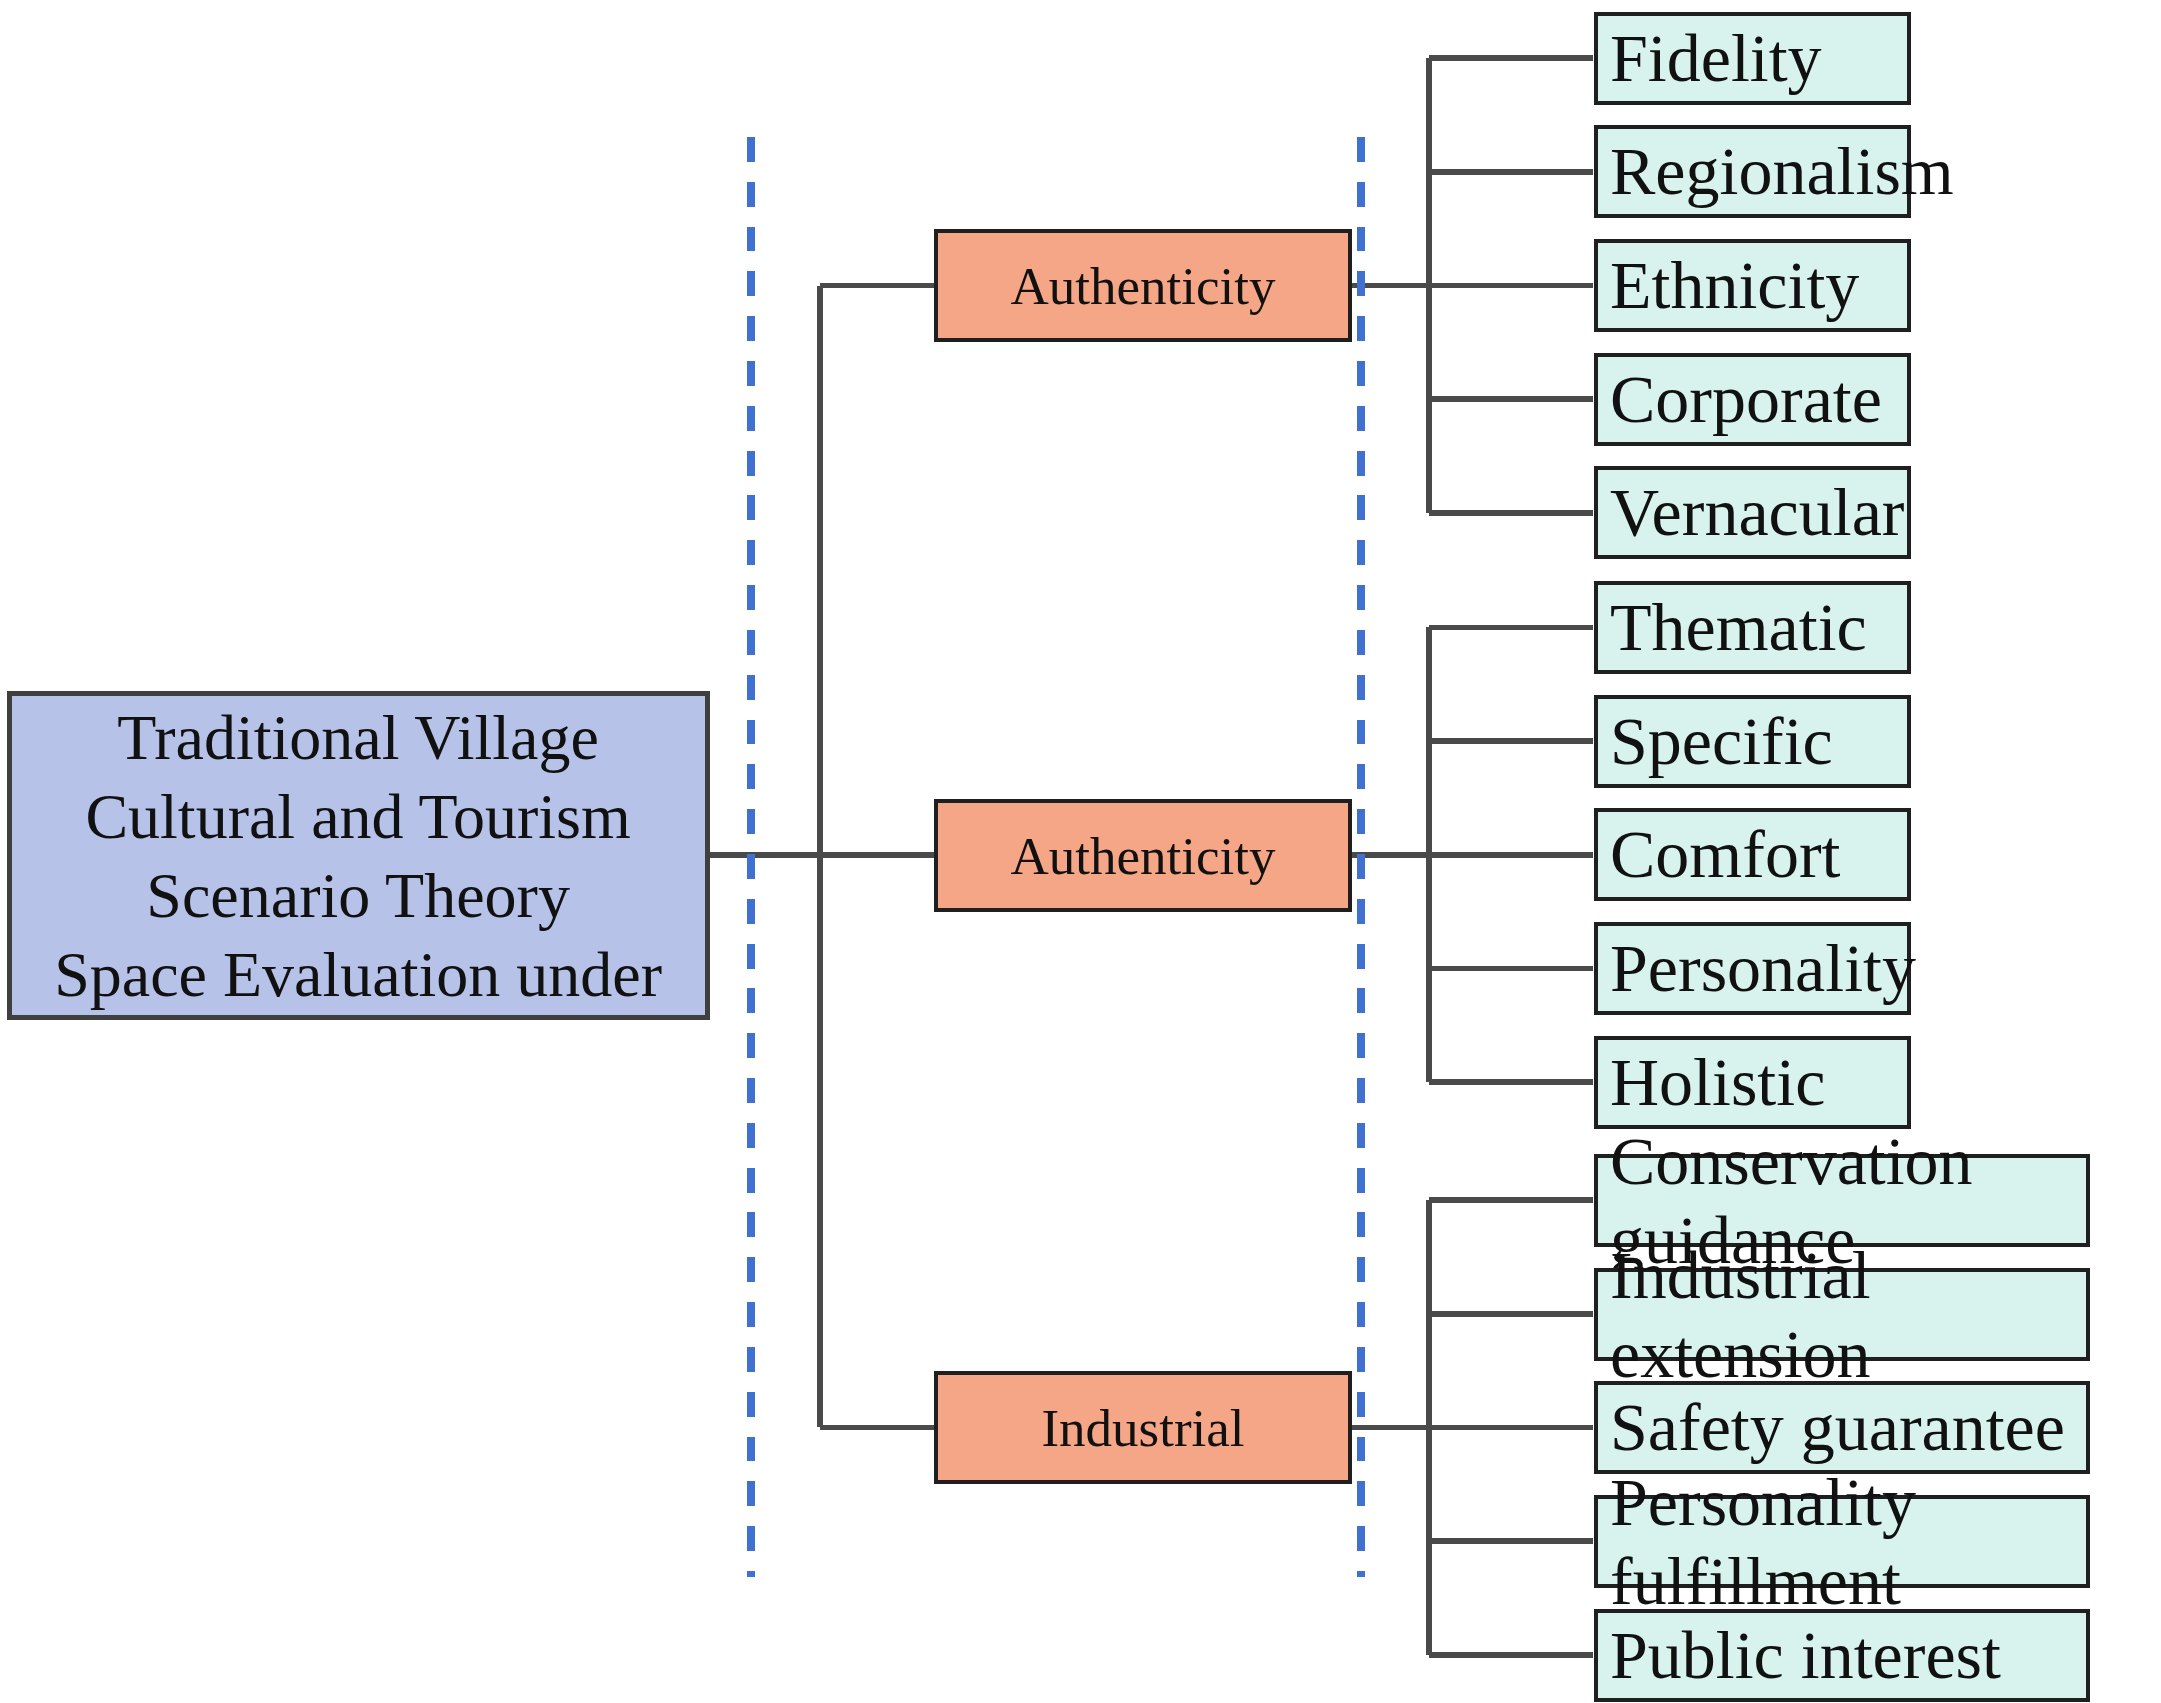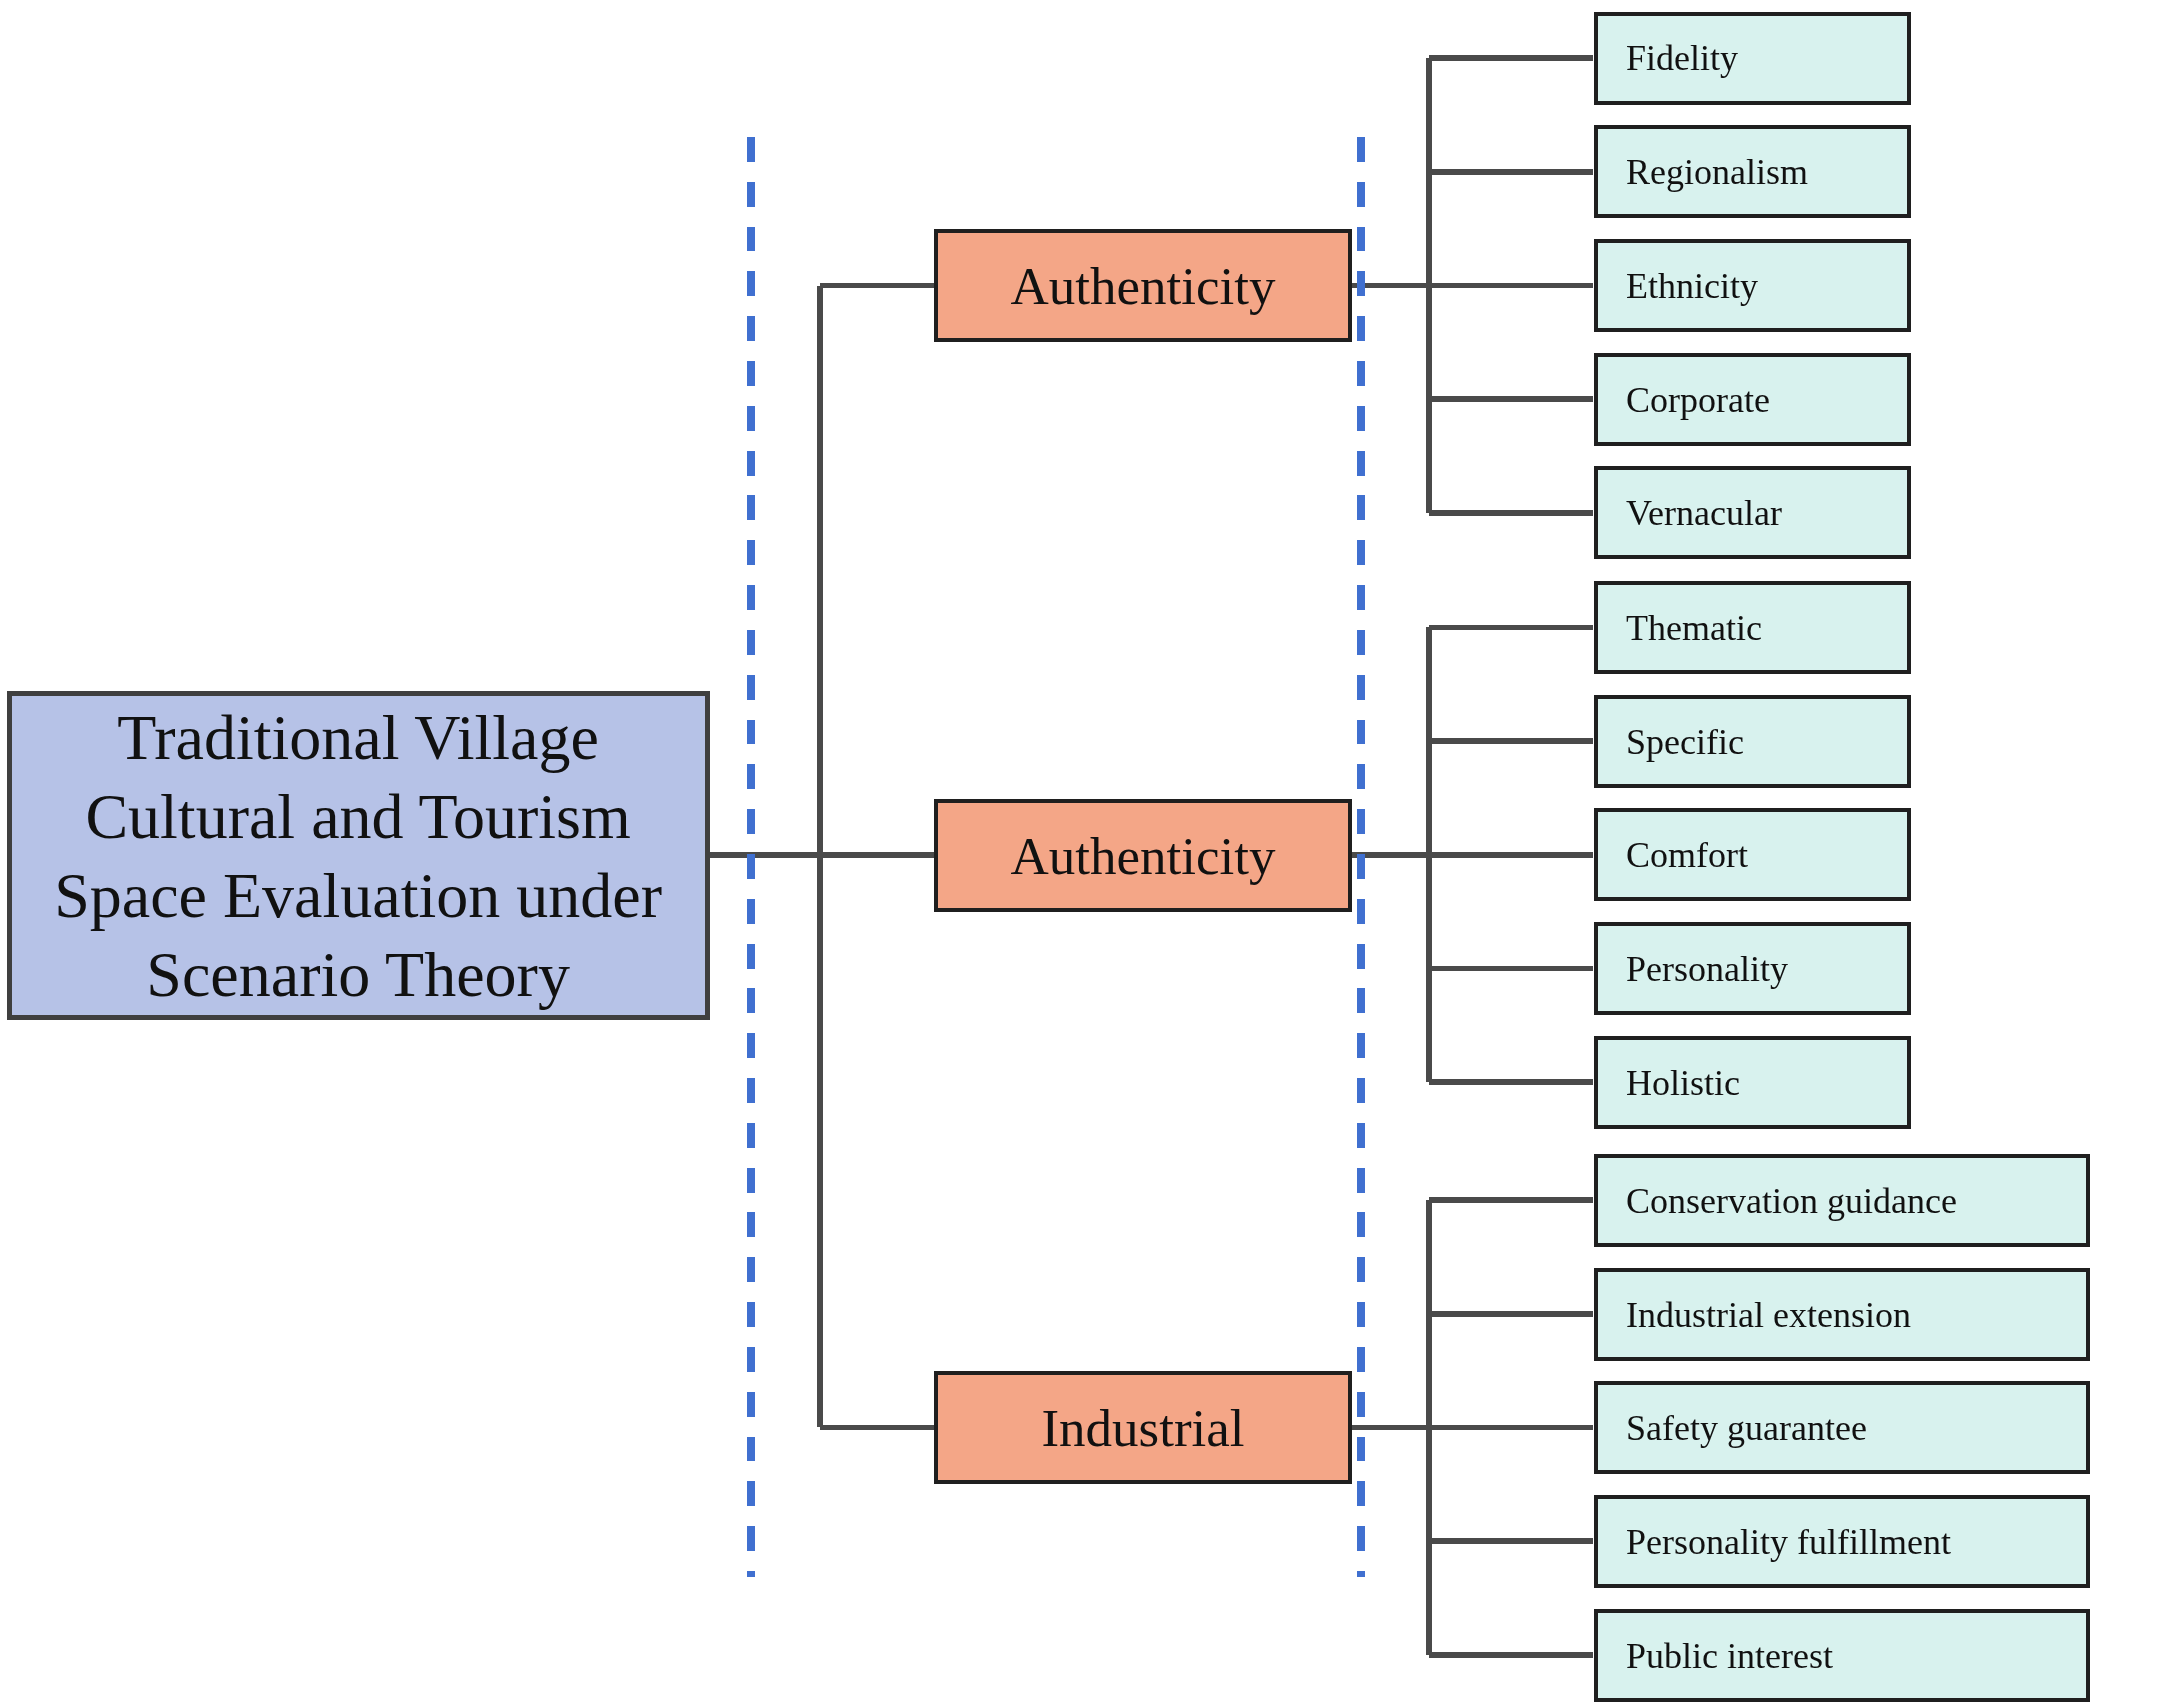--- a/index.html
+++ b/index.html
@@ -55,23 +55,23 @@
     border: 4.2px solid #1f1f1f;
     font-size: 53px;
     justify-content: center;
   }
   .leaf {
     left: 1594px;
     width: 317px;
     height: 93px;
     background: #d8f2ee;
     border: 4.2px solid #1f1f1f;
-    font-size: 36px;
+    font-size: 68px;
     justify-content: flex-start;
-    padding-left: 28px;
+    padding-left: 12px;
   }
   .leaf.wide { width: 496px; }
 </style>
 </head>
 <body>
 
 <div class="stage">
 
   <svg class="connectors" viewBox="0 0 2604 2052" shape-rendering="crispEdges">
 
@@ -84,22 +84,22 @@
     <path class="conn" d="M1550 1720 H1722 M1722 1446 V1994 M1722 1446 H1920 M1722 1583 H1920 M1722 1720 H1920 M1722 1857 H1920 M1722 1994 H1920"></path>
 
     <line class="dash" x1="905" y1="165" x2="905" y2="1900"></line>
     <line class="dash" x1="1640" y1="165" x2="1640" y2="1900"></line>
   </svg>
 
   <div class="box root-box">
     <div class="inner">
       <span class="tline">Traditional Village</span>
       <span class="tline">Cultural and Tourism</span>
+      <span class="tline">Scenario Theory</span>
       <span class="tline">Space Evaluation under</span>
-      <span class="tline">Scenario Theory</span>
     </div>
   </div>
 
   <div class="box parent" style="top:229px">Authenticity</div>
   <div class="box parent" style="top:799px">Authenticity</div>
   <div class="box parent" style="top:1371px">Industrial</div>
 
   <div class="box leaf" style="top:11.6px">Fidelity</div>
   <div class="box leaf" style="top:125px">Regionalism</div>
   <div class="box leaf" style="top:239px">Ethnicity</div>

